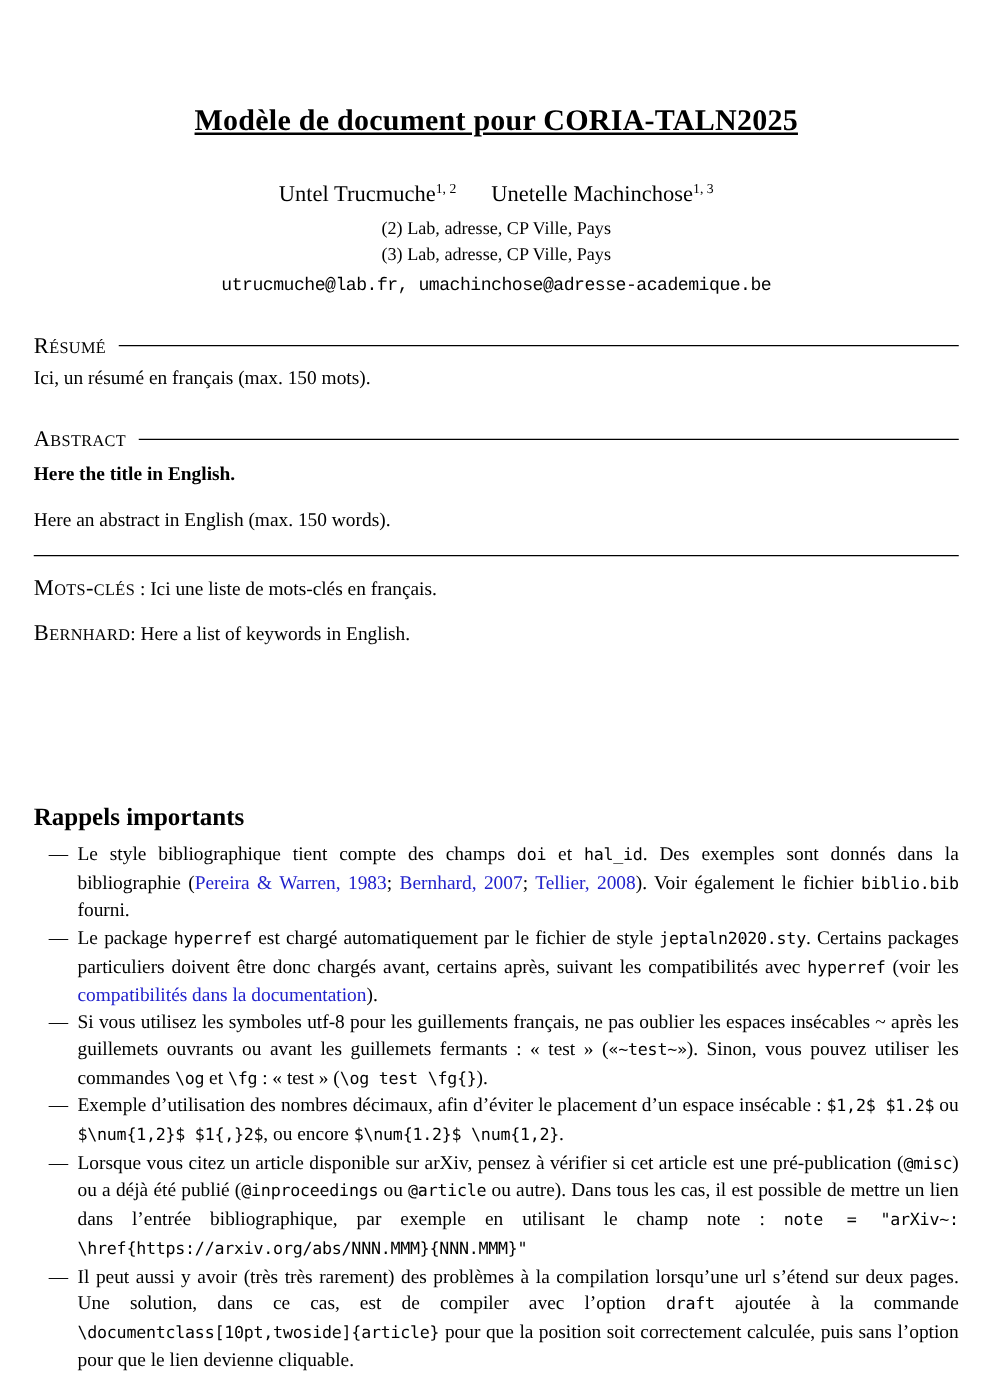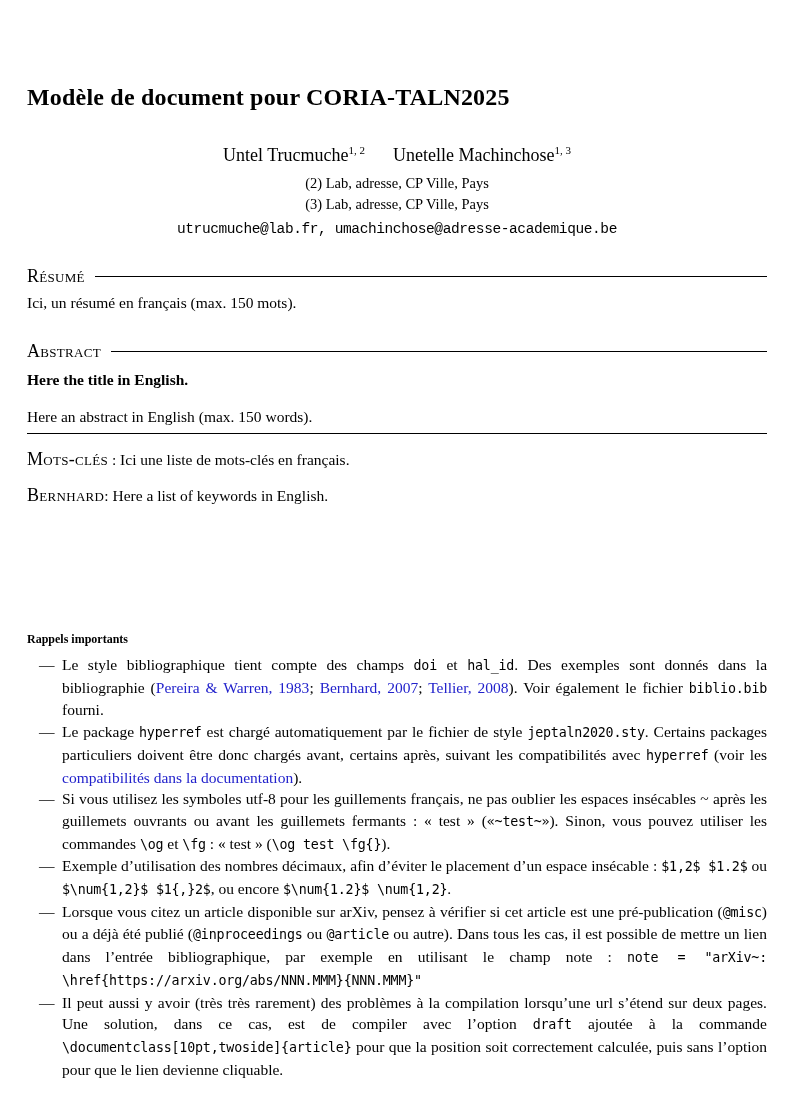--- a/index.html
+++ b/index.html
@@ -8,21 +8,21 @@
   body {
     width: 794px;
     height: 1112px;
     overflow: hidden;
     font-family: "Liberation Serif", "DejaVu Serif", serif;
     color: #000;
     font-size: 15.5px;
   }
   .page { padding: 84px 27px 0 27px; width: 100%; height: 100%; }
 
-  .title { font-size: 24px; font-weight: bold; letter-spacing: 0.2px; }
+  .title { text-align: center; font-size: 24px; font-weight: bold; letter-spacing: 0.2px; text-decoration: underline; }
 
   .authors { text-align: center; margin-top: 34px; font-size: 18px; }
   .author { white-space: nowrap; }
   .author + .author { margin-left: 28px; }
   .authors sup { font-size: 11px; line-height: 0; }
 
   .affils { text-align: center; margin-top: 7px; font-size: 14.5px; line-height: 21px; }
 
   .emails {
     text-align: center; margin-top: 6px;
@@ -30,25 +30,25 @@
     font-size: 14.5px; letter-spacing: -0.4px;
   }
 
   .sect-row { display: flex; align-items: center; margin-top: 29px; }
   .sc { font-variant: small-caps; font-size: 18px; letter-spacing: 0.3px; }
   .rule { flex: 1; height: 1.2px; background: #000; margin-left: 10px; }
 
   .sect-text { margin-top: 7px; }
 
   .abstract-title { margin-top: 9px; font-weight: bold; }
-  .abstract-text { margin-top: 19px; border-bottom: 1.2px solid #000; padding-bottom: 7px; }
+  .abstract-text { margin-top: 19px; border-bottom: 1.2px solid #000; padding-bottom: 18px; }
 
   .kw-row { margin-top: 15px; }
 
-  .rappels-heading { margin-top: 126px; font-size: 12px; font-weight: bold; }
+  .rappels-heading { margin-top: 126px; font-size: 20px; font-weight: bold; }
   .rappels-list { margin-top: 7px; }
   .rappel-item {
     position: relative; padding-left: 35px;
     text-align: justify; line-height: 21.7px;
     hyphens: auto; -webkit-hyphens: auto;
   }
   .marker { position: absolute; left: 12px; }
 
   .seg-mono {
     font-family: "DejaVu Sans Mono", "Liberation Mono", monospace;

